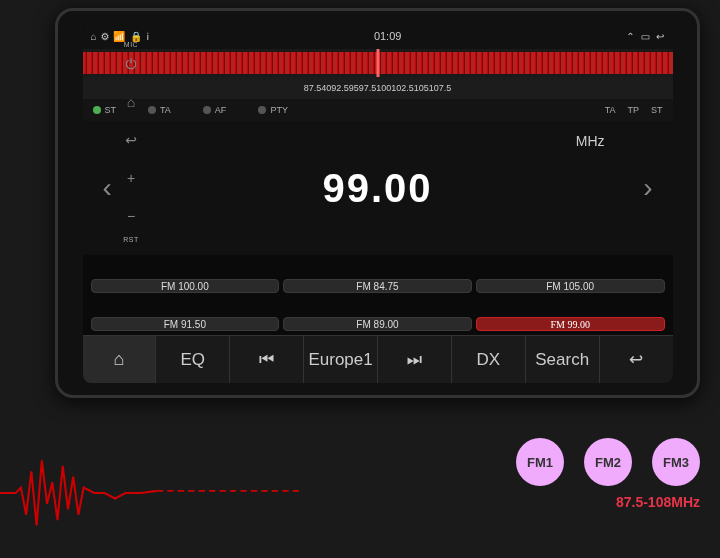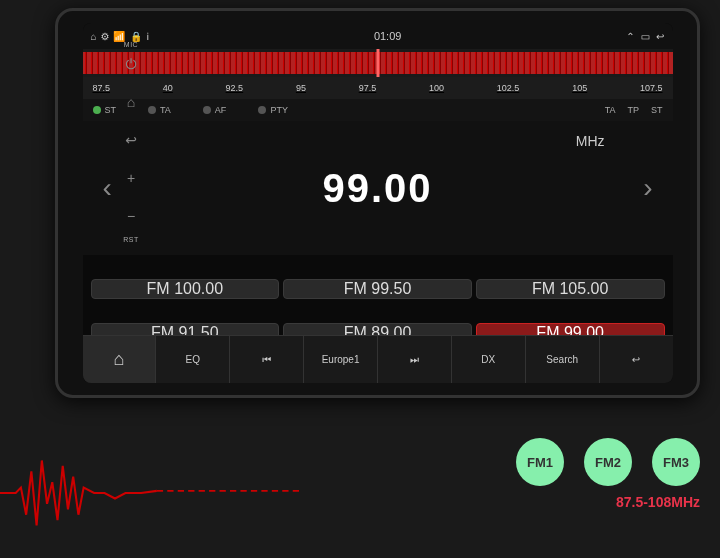--- a/index.html
+++ b/index.html
@@ -146,23 +146,22 @@
       background: #1c1c1c;
       display: flex;
       align-items: center;
       padding: 0 10px;
       flex-shrink: 0;
       position: relative;
     }
 
     .freq-labels {
       display: flex;
-      justify-content: space-between;
+      justify-content: center;
       width: 100%;
-      text-decoration: underline;
     }
 
     .freq-label {
       color: #ccc;
       font-size: 9px;
     }
 
     
     .radio-indicators {
       height: 22px;
@@ -248,52 +247,53 @@
       background: #0a0a0a;
       height: 80px;
       flex-shrink: 0;
     }
 
     .preset-btn {
       background: #2a2a2a;
       border: 1px solid #3a3a3a;
       border-radius: 4px;
       color: #ddd;
-      font-size: 16px;
+      font-size: 10px;
       display: flex;
       align-items: center;
       justify-content: center;
       cursor: pointer;
       margin-top: 20px;
     }
 
     .preset-btn.active {
       background: #8b1a1a;
       border-color: #cc2222;
       color: white;
+      font-family: Liberation Serif, serif;
     }
 
     
     .bottom-toolbar {
       height: 48px;
       background: #1a1a1a;
       display: flex;
       align-items: center;
       border-top: 1px solid #333;
       flex-shrink: 0;
     }
 
     .toolbar-btn {
       flex: 1;
       height: 100%;
       display: flex;
       align-items: center;
       justify-content: center;
       color: #ccc;
-      font-size: 10px;
+      font-size: 17px;
       cursor: pointer;
       border-right: 1px solid #333;
       gap: 3px;
     }
 
     .toolbar-btn.home-btn {
       background: #2a2a2a;
       font-size: 18px;
     }
 
@@ -329,21 +329,21 @@
       gap: 8px;
     }
 
     .fm-row {
       display: flex;
       gap: 20px;
       align-items: center;
     }
 
     .fm-badge {
-      background: #86efac;
+      background: #f0abfc;
       border-radius: 50%;
       width: 48px;
       height: 48px;
       display: flex;
       align-items: center;
       justify-content: center;
       font-size: 13px;
       font-weight: bold;
       color: #333;
     }
@@ -442,21 +442,21 @@
 
     <div class="freq-display">
       <div class="freq-nav-left">‹</div>
       <span class="freq-main">99.00</span>
       <span class="freq-unit">MHz</span>
       <div class="freq-nav-right">›</div>
     </div>
 
     <div class="preset-grid">
       <div class="preset-btn">FM  100.00</div>
-      <div class="preset-btn">FM  99.50</div>
+      <div class="preset-btn">FM  84.75</div>
       <div class="preset-btn">FM  105.00</div>
       <div class="preset-btn">FM  91.50</div>
       <div class="preset-btn">FM  89.00</div>
       <div class="preset-btn active">FM  99.00</div>
     </div>
 
     <div class="bottom-toolbar">
       <div class="toolbar-btn home-btn">⌂</div>
       <div class="toolbar-btn">EQ</div>
       <div class="toolbar-btn">⏮</div>

